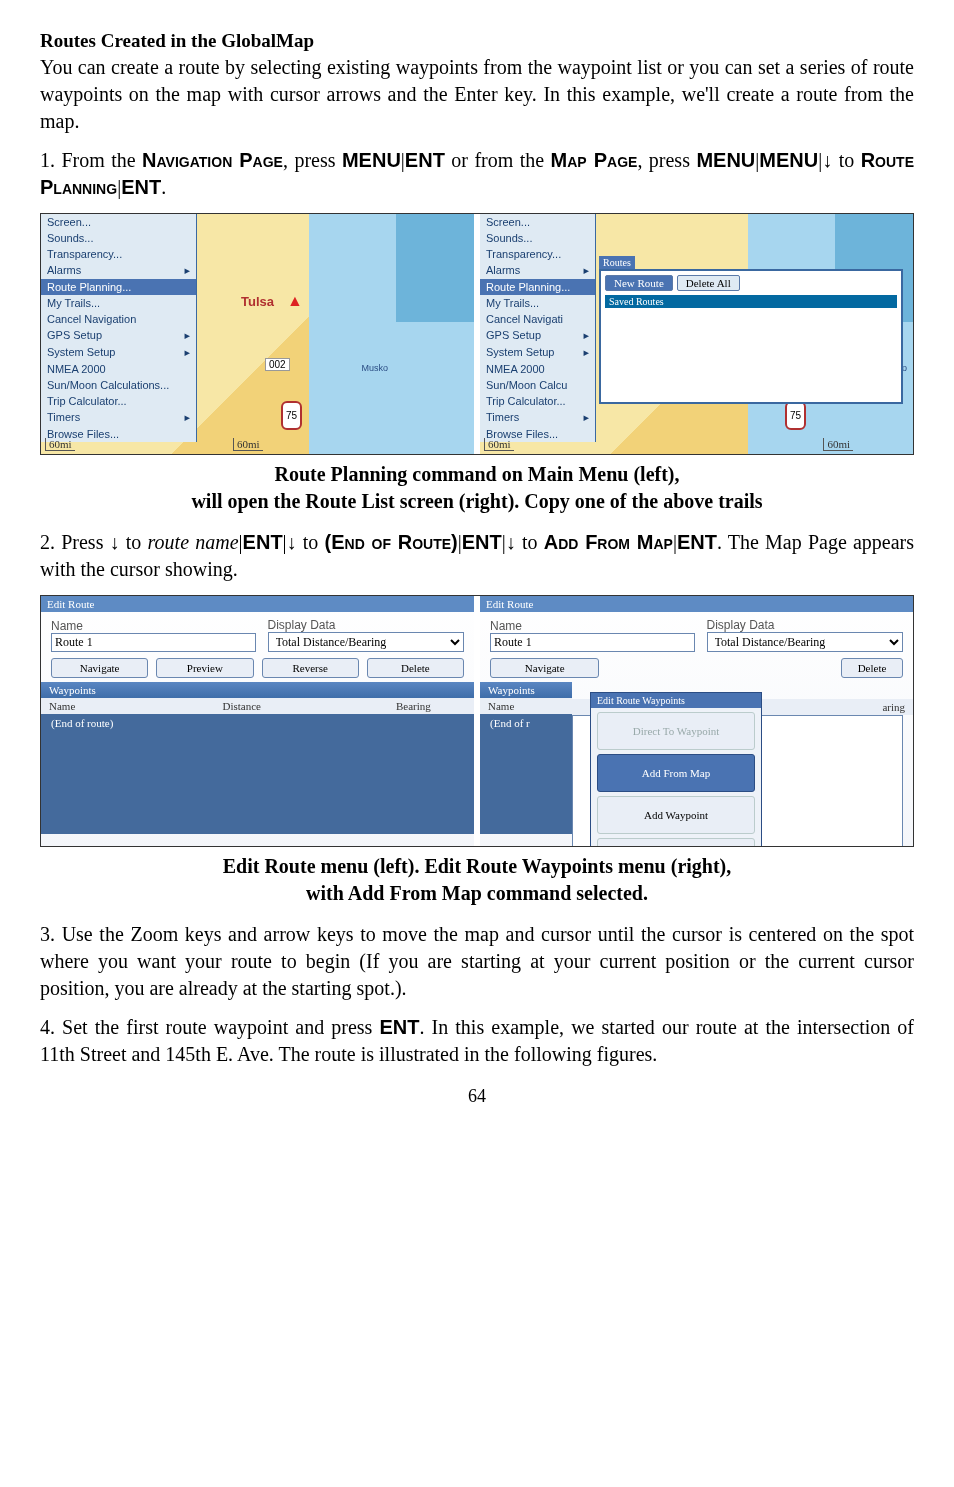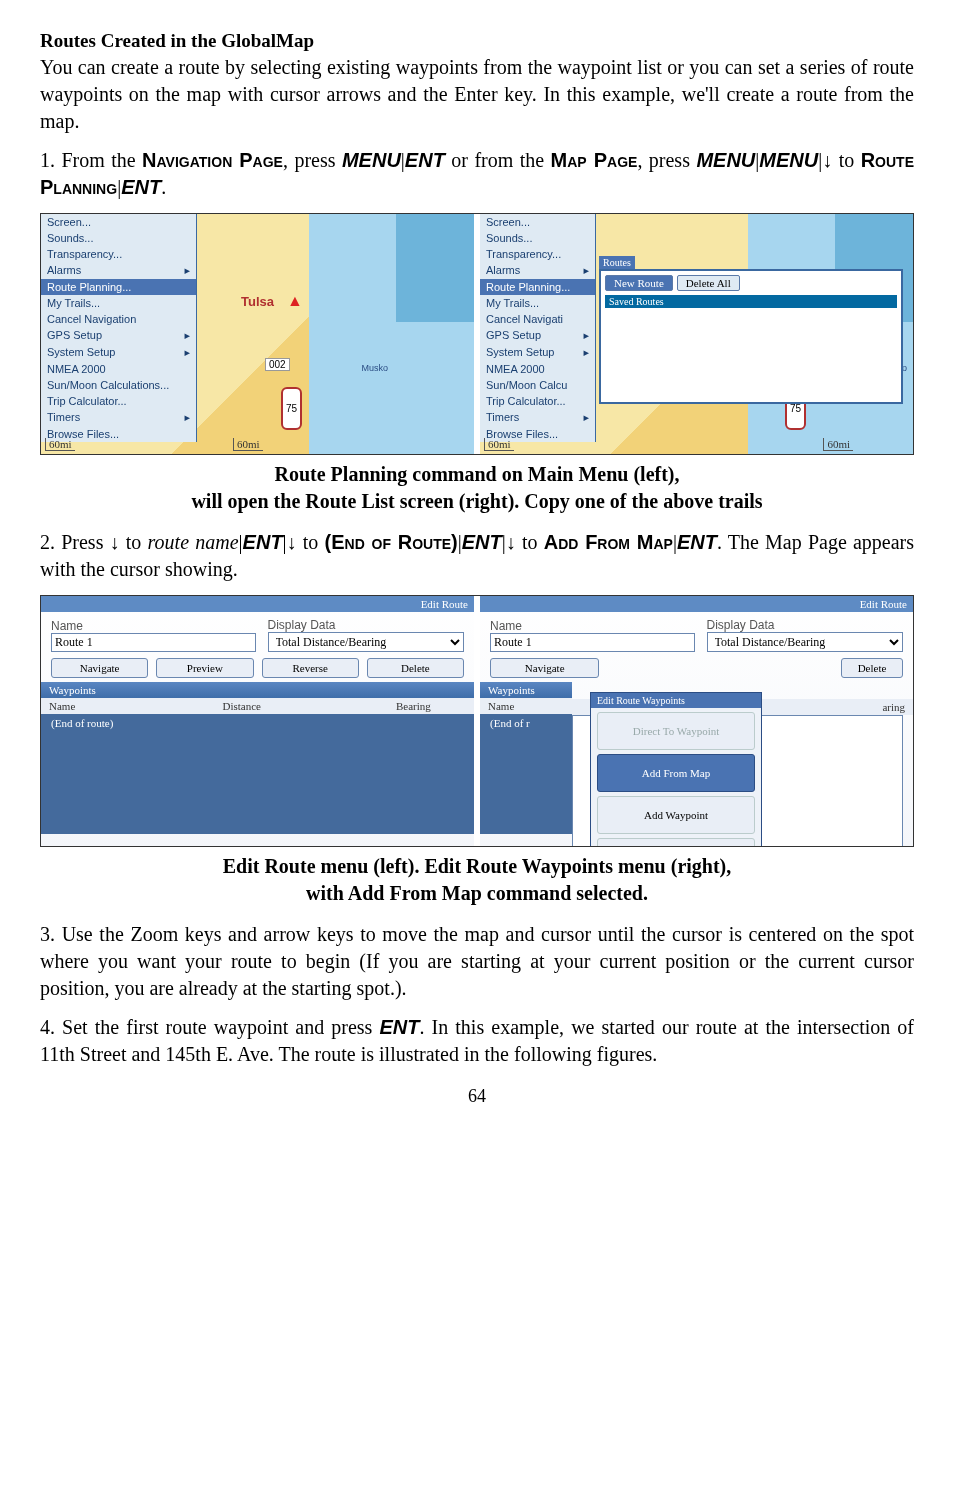--- a/index.html
+++ b/index.html
@@ -29,21 +29,20 @@
     margin: 6px 0 14px 0;
   }
   .smallcaps {
     font-variant: small-caps;
     font-family: Arial, sans-serif;
     font-weight: bold;
   }
   .sans-bold {
     font-family: Arial, Helvetica, sans-serif;
     font-weight: bold;
-    font-style: italic;
   }
   .page-num {
     text-align: center;
     margin-top: 18px;
     font-size: 18px;
   }
 
   
   .shot-row {
     display: flex;
@@ -73,21 +72,21 @@
     background: #dfeaf3;
     border-right: 1px solid #3a68a0;
     font-family: Verdana, Arial, sans-serif;
     font-size: 11px;
     color: #1a3f70;
   }
   .menu-panel .mi { padding: 2px 6px; border-bottom: 0; white-space: nowrap; overflow: hidden; }
   .menu-panel .mi.sel { background: #4a73b2; color: #fff; }
   .menu-panel .mi.sub::after{content:"▸"; float:right; color:#1a3f70;}
   .scale { position:absolute; left:4px; bottom:3px; font: 11px Verdana; color:#333; border:1px solid #555; border-top:none; border-right:none; padding:0 3px;}
-  .highway { position:absolute; background:#fff; border:2px solid #b03030; border-radius:6px; font:10px Arial; padding:14px 3px; }
+  .highway { position:absolute; background:#fff; border:2px solid #b03030; border-radius:6px; font:10px Arial; padding:7px 3px; }
   .city-label { position:absolute; color:#b03030; font: bold 13px Arial; }
   .cursor { position:absolute; color:#d22; font-size:16px; }
 
   
   .routes-popup {
     position:absolute; top:60px; left:300px; right:15px; bottom:55px;
     background:#fff; border:2px solid #3a68a0;
   }
   .routes-popup .btnrow{ display:flex; gap:4px; padding:4px;}
   .routes-popup button{ font:11px Verdana; background:#dfeaf3; border:1px solid #5b7aa8; padding:1px 8px; border-radius:2px;}
@@ -98,21 +97,21 @@
   .routes-popup .row span{ padding:2px 6px; flex:1; }
 
   
   .shot-row.edit .shot { height: 250px; background:#fff; }
   .dlg {
     position:absolute; inset:0;
     font-family: Verdana, Arial, sans-serif;
     font-size: 12px;
     background: linear-gradient(#fff,#f4f6fa);
   }
-  .dlg .titlebar{ background:#5e8bc4; color:#fff; font:11px Verdana; padding:2px 6px;text-align:right;}
+  .dlg .titlebar{ background:#5e8bc4; color:#fff; font:11px Verdana; padding:2px 6px;}
   .dlg .row-top{ display:flex; gap:20px; padding:6px 10px 2px 10px; align-items:center;}
   .dlg .lbl{ color:#555; font-size:12px; }
   .dlg .field{ flex:1; }
   .dlg input.text, .dlg select{
     width:100%; font:12px Verdana; border:1px solid #6a87b0; padding:1px 3px; background:#fff;
   }
   .dlg .btnrow{ display:flex; gap:8px; padding:4px 10px;}
   .dlg button{ flex:1; font:11px Verdana; background:#e9eef6; border:1px solid #6a87b0; border-radius:3px; padding:3px 0;}
   .dlg .panel-hd{ background: linear-gradient(#5a86c2,#3e6da9); color:#fff; padding:2px 8px; font:11px Verdana;}
   .dlg .subrow{ display:flex; background:#e9eef6; color:#333; font:11px Verdana;}

